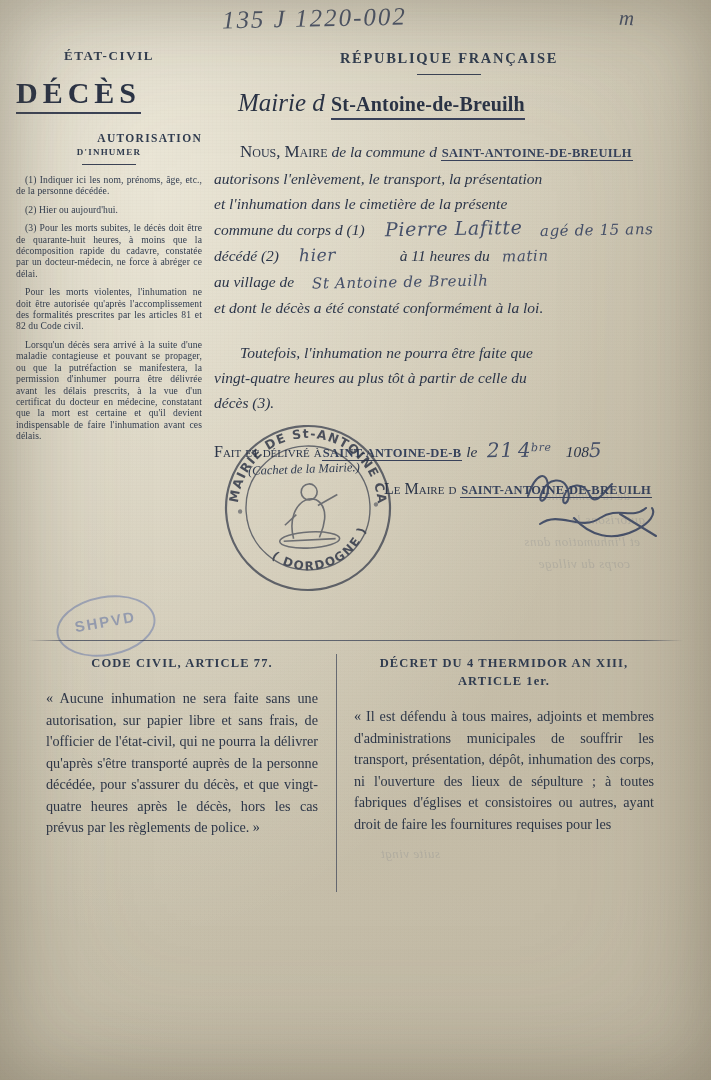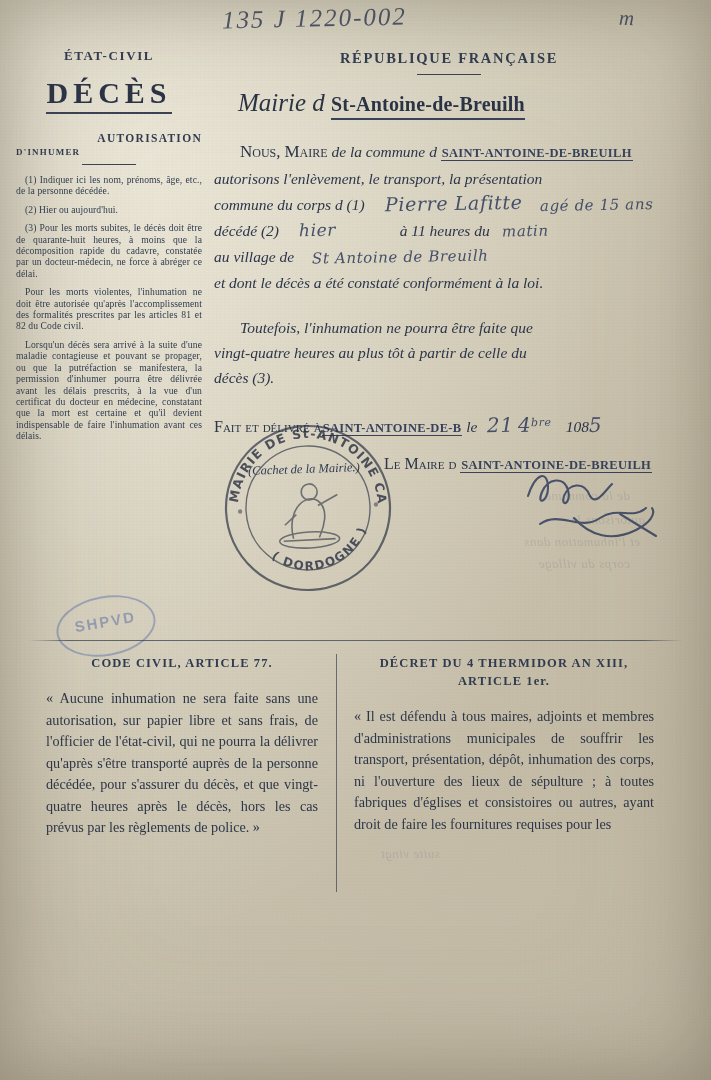--- a/index.html
+++ b/index.html
@@ -62,40 +62,40 @@
     left: 16px; top: 48px;
     width: 186px;
   }
   #etat-civil {
     text-align: center;
     font-size: 13px;
     letter-spacing: 1.6px;
     font-weight: bold;
     color: #303c50;
   }
-  #deces-wrap { text-align: center; margin-top: 12px; }
+  #deces-wrap { text-align: left; margin-top: 12px; }
   #deces {
     display: inline-block;
     font-size: 30px;
     font-weight: bold;
     letter-spacing: 5px;
     color: #2a3346;
     border-bottom: 2px solid #3a4256;
     padding-bottom: 2px;
   }
   #autorisation {
     text-align: right;
     margin-top: 18px;
     font-size: 11.5px;
     letter-spacing: 1.3px;
     font-weight: bold;
     color: #303c50;
   }
   #dinhumer {
-    text-align: left;
+    text-align: center;
     font-size: 9px;
     letter-spacing: 1.2px;
     font-weight: bold;
     margin-top: 3px;
     color: #303c50;
   }
   #left-rule {
     width: 54px; height: 1px;
     background: #3a4256;
     margin: 7px auto 9px auto;
@@ -300,20 +300,21 @@
     </div>
 
     <div class="body-text">
       <div class="para-indent">
         <span class="smallcaps">Nous,</span>
         <span class="smallcaps">Maire</span>
         <span>de la commune d</span>
         <span class="stamped">SAINT-ANTOINE-DE-BREUILH</span>
       </div>
       <div>autorisons l'enlèvement, le transport, la présentation</div>
+      <div>et l'inhumation dans le cimetière de la présente</div>
       <div>
         <span>commune du corps d (1)</span>
         <span class="hand" style="font-size:19px;margin-left:16px">Pierre Lafitte</span>
         <span class="hand sm" style="margin-left:14px">agé de 15 ans</span>
       </div>
       <div>
         <span>décédé (2)</span>
         <span class="hand" style="margin-left:16px">hier</span>
         <span style="margin-left:60px">à 11 heures du</span>
         <span class="hand sm" style="margin-left:8px">matin</span>

